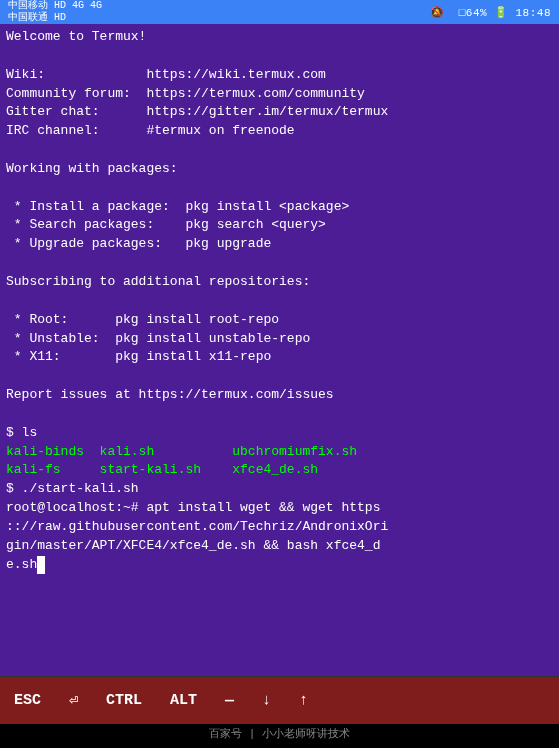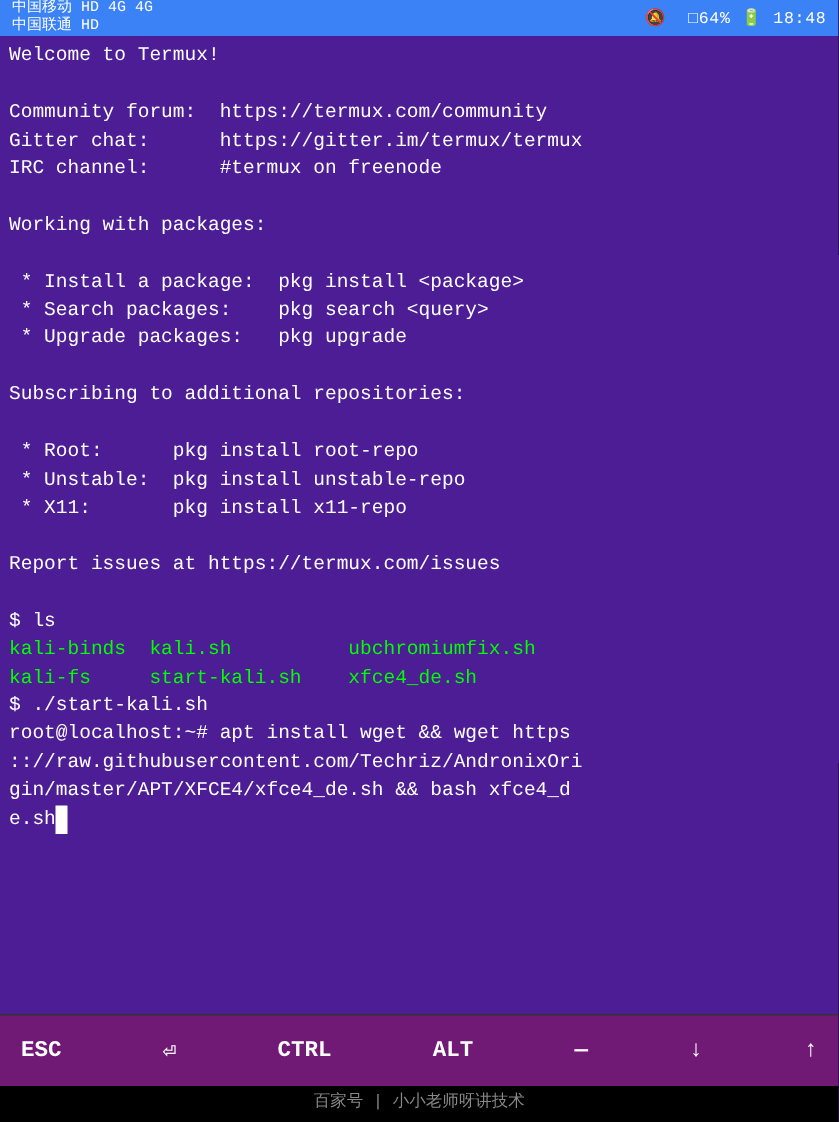--- a/index.html
+++ b/index.html
@@ -49,25 +49,25 @@
     }
 
     .line {
       white-space: pre;
       color: #fff;
     }
 
     .line.green { color: #00ff00; }
 
     .bottom-bar {
-      background: #701a75;
+      background: #7f1d1d;
       height: 48px;
       display: flex;
       align-items: center;
-      justify-content: space-between;
+      justify-content: flex-start;
       border-top: 1px solid #333;
     }
 
     .bottom-key {
       color: #fff;
       font-family: 'Courier New', Courier, monospace;
       font-size: 15px;
       font-weight: bold;
       padding: 6px 14px;
       cursor: pointer;
@@ -104,20 +104,21 @@
     <span>中国联通 HD</span>
   </div>
   <div class="status-right">
     <span>🔕 &nbsp;□64% 🔋 18:48</span>
   </div>
 </div>
 
 <div class="terminal-body">
   <div class="line">Welcome to Termux!</div>
   <div class="line">&nbsp;</div>
+  <div class="line">Wiki:             https://wiki.termux.com</div>
   <div class="line">Community forum:  https://termux.com/community</div>
   <div class="line">Gitter chat:      https://gitter.im/termux/termux</div>
   <div class="line">IRC channel:      #termux on freenode</div>
   <div class="line">&nbsp;</div>
   <div class="line">Working with packages:</div>
   <div class="line">&nbsp;</div>
   <div class="line"> * Install a package:  pkg install &lt;package&gt;</div>
   <div class="line"> * Search packages:    pkg search &lt;query&gt;</div>
   <div class="line"> * Upgrade packages:   pkg upgrade</div>
   <div class="line">&nbsp;</div>

